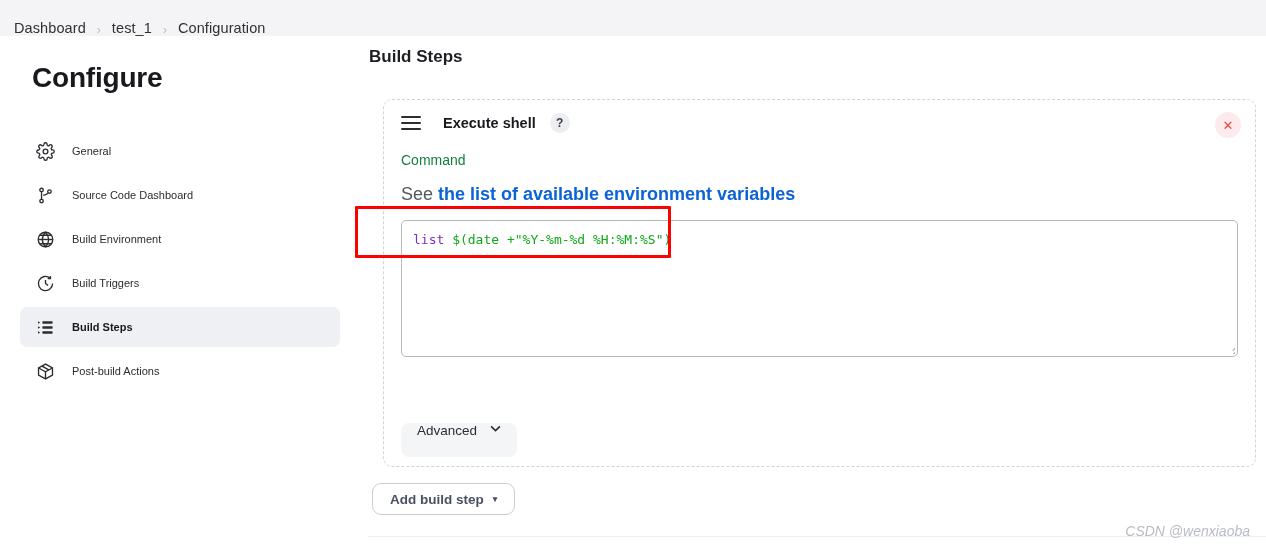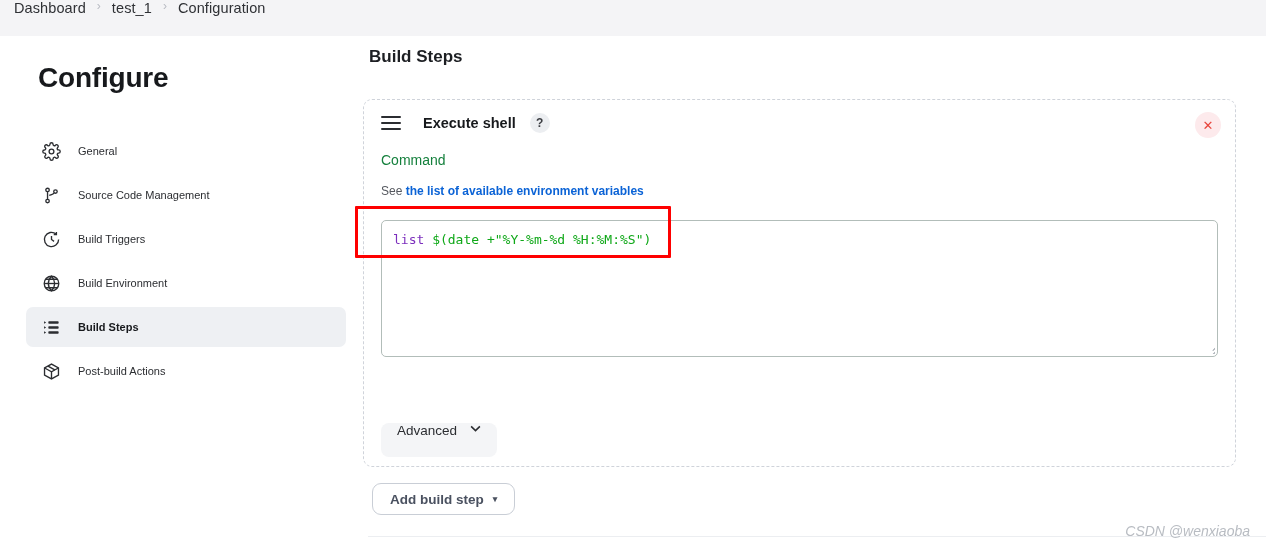--- a/index.html
+++ b/index.html
@@ -9,35 +9,35 @@
     font-family: "Liberation Sans", sans-serif;
     overflow: hidden;
   }
   #root { position: relative; width: 1266px; height: 546px; }
 
   
   .breadcrumb-bar {
     position: absolute; left: 0; top: 0;
     width: 1266px; height: 36px;
     background: #f4f4f6;
-    display: flex; align-items: flex-start;
+    display: flex; align-items: flex-end;
     padding-left: 14px;
   }
   .crumb {
     font-size: 14.5px; color: #2f3135;
     letter-spacing: .1px;
   }
   .crumb-sep {
     color: #b9bcc3; font-size: 12px;
     margin: 0 11px; line-height: 1;
     transform: translateY(-.5px);
   }
 
   
-  .sidebar { position: absolute; left: 12px; top: 36px; width: 348px; height: 510px; }
+  .sidebar { position: absolute; left: 6px; top: 36px; width: 348px; height: 510px; }
   .configure-title {
     position: absolute; left: 26px; top: 26px;
     font-size: 28px; font-weight: bold; color: #17191c;
     letter-spacing: -.2px;
   }
   .nav { position: absolute; left: 14px; top: 95px; width: 320px; }
   .nav-item {
     display: flex; align-items: center;
     height: 40px; padding-left: 14px;
     border-radius: 7px; margin-bottom: 4px;
@@ -53,21 +53,21 @@
   .nav-item.active .nav-label { font-weight: bold; color: #17191c; }
 
   
   .main { position: absolute; left: 348px; top: 36px; width: 918px; height: 510px; }
   .section-title {
     position: absolute; left: 21px; top: 11px;
     font-size: 17px; font-weight: bold; color: #1d1f23;
   }
 
   .build-step {
-    position: absolute; left: 15px; top: 63px;
+    position: absolute; left: 35px; top: 63px;
     width: 873px; height: 368px;
     border: 1px dashed #cfd3da;
     border-radius: 9px;
     background: #fff;
     text-decoration: underline;
   }
 
   .bs-header { position: absolute; left: 17px; top: 13px; display: flex; align-items: center; }
   .drag-handle { width: 20px; height: 14px; display: flex; flex-direction: column; justify-content: space-between; }
   .drag-handle i { display: block; height: 2px; background: #2b2d31; border-radius: 1px; }
@@ -82,21 +82,21 @@
 
   .close-btn {
     position: absolute; right: 14px; top: 12px;
     width: 26px; height: 26px; border-radius: 50%;
     background: #fdeaec; color: #e8453c;
     display: flex; align-items: center; justify-content: center;
     font-size: 13px; cursor: pointer; line-height: 1;
   }
 
   .cmd-label { position: absolute; left: 17px; top: 52px; font-size: 14px; color: #15803d; }
-  .see-line { position: absolute; left: 17px; top: 84px; font-size: 12px; color: #55585f; }
+  .see-line { position: absolute; left: 17px; top: 84px; font-size: 18px; color: #55585f; }
   .see-link { color: #0b63d6; font-weight: bold; text-decoration: none; cursor: pointer; }
 
   .code-area {
     position: absolute; left: 17px; top: 120px;
     width: 837px; height: 137px;
     border: 1px solid #b2bdb9; border-radius: 5px;
     background: #fff; overflow: hidden;
   }
   .code-line {
     position: absolute; left: 11px; top: 11px;
@@ -183,44 +183,44 @@
       <div class="nav-item">
         <span class="nav-icon">
           <svg width="19" height="19" viewBox="0 0 24 24" fill="none" stroke="currentColor" stroke-width="1.7">
             <circle cx="7" cy="5" r="2.2"></circle>
             <circle cx="17" cy="7" r="2.2"></circle>
             <circle cx="7" cy="19" r="2.2"></circle>
             <path d="M7 7.2v9.6"></path>
             <path d="M15.4 8.6C14 11 11 11 9.2 12"></path>
           </svg>
         </span>
-        <span class="nav-label">Source Code Management</span>
-      </div>
-
-      <div class="nav-item">
-        <span class="nav-icon">
-          <svg width="19" height="19" viewBox="0 0 24 24" fill="none" stroke="currentColor" stroke-width="1.7">
-            <path d="M21 12a9 9 0 1 1-3.2-6.9"></path>
-            <path d="M18.2 2.4v3.4h-3.4"></path>
-            <path d="M12 7.5V12l3.2 2.4"></path>
-          </svg>
-        </span>
-        <span class="nav-label">Build Triggers</span>
+        <span class="nav-label">Source Code Dashboard</span>
       </div>
 
       <div class="nav-item">
         <span class="nav-icon">
           <svg width="19" height="19" viewBox="0 0 24 24" fill="none" stroke="currentColor" stroke-width="1.7">
             <circle cx="12" cy="12" r="9.2"></circle>
             <path d="M2.8 12h18.4"></path>
             <path d="M12 2.8c2.6 2.7 4 5.9 4 9.2s-1.4 6.5-4 9.2c-2.6-2.7-4-5.9-4-9.2s1.4-6.5 4-9.2z"></path>
             <path d="M4.6 6.6h14.8M4.6 17.4h14.8"></path>
           </svg>
         </span>
         <span class="nav-label">Build Environment</span>
+      </div>
+
+      <div class="nav-item">
+        <span class="nav-icon">
+          <svg width="19" height="19" viewBox="0 0 24 24" fill="none" stroke="currentColor" stroke-width="1.7">
+            <path d="M21 12a9 9 0 1 1-3.2-6.9"></path>
+            <path d="M18.2 2.4v3.4h-3.4"></path>
+            <path d="M12 7.5V12l3.2 2.4"></path>
+          </svg>
+        </span>
+        <span class="nav-label">Build Triggers</span>
       </div>
 
       <div class="nav-item active">
         <span class="nav-icon">
           <svg width="19" height="19" viewBox="0 0 24 24" fill="none" stroke="currentColor" stroke-width="1.9">
             <rect x="8" y="4" width="13" height="3.4" rx="1" fill="currentColor" stroke="none"></rect>
             <rect x="8" y="10.3" width="13" height="3.4" rx="1" fill="currentColor" stroke="none"></rect>
             <rect x="8" y="16.6" width="13" height="3.4" rx="1" fill="currentColor" stroke="none"></rect>
             <path d="M2.6 4.1l2.6 1.6-2.6 1.6z" fill="currentColor" stroke="none"></path>
             <path d="M2.6 10.4l2.6 1.6-2.6 1.6z" fill="currentColor" stroke="none"></path>

